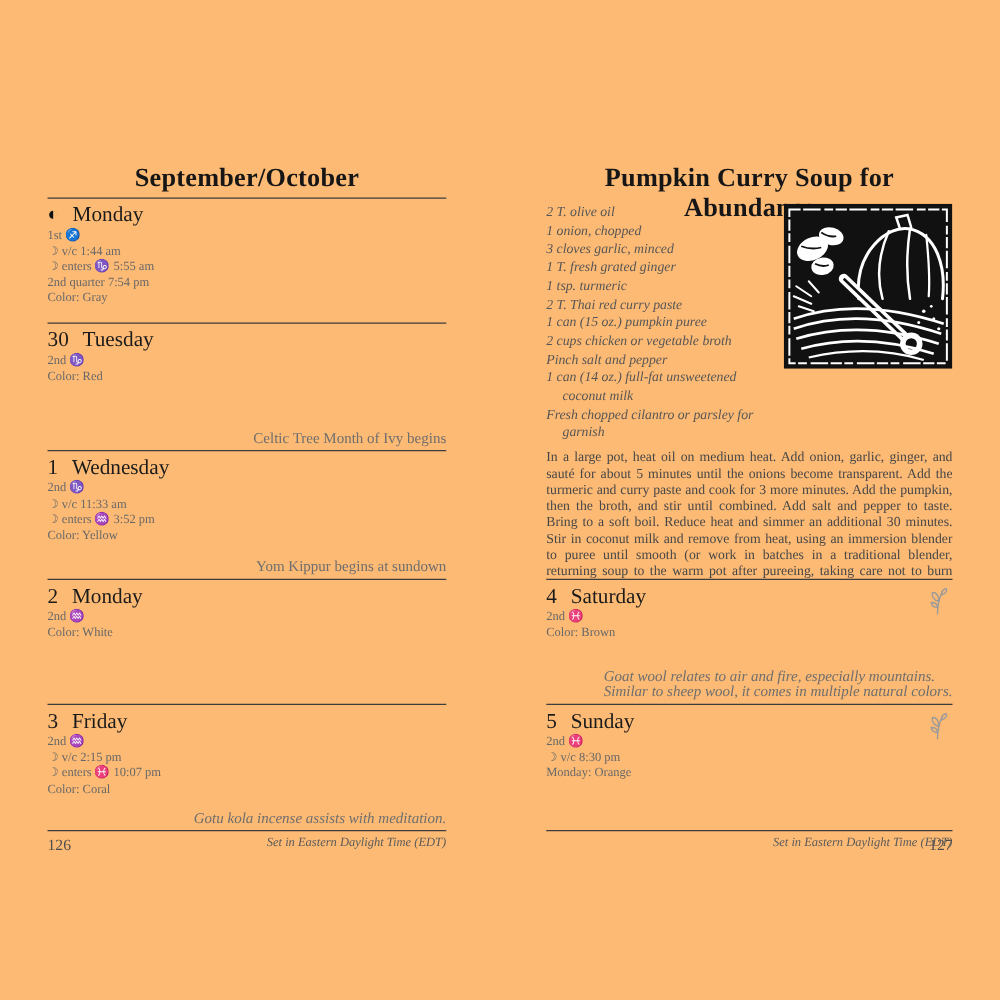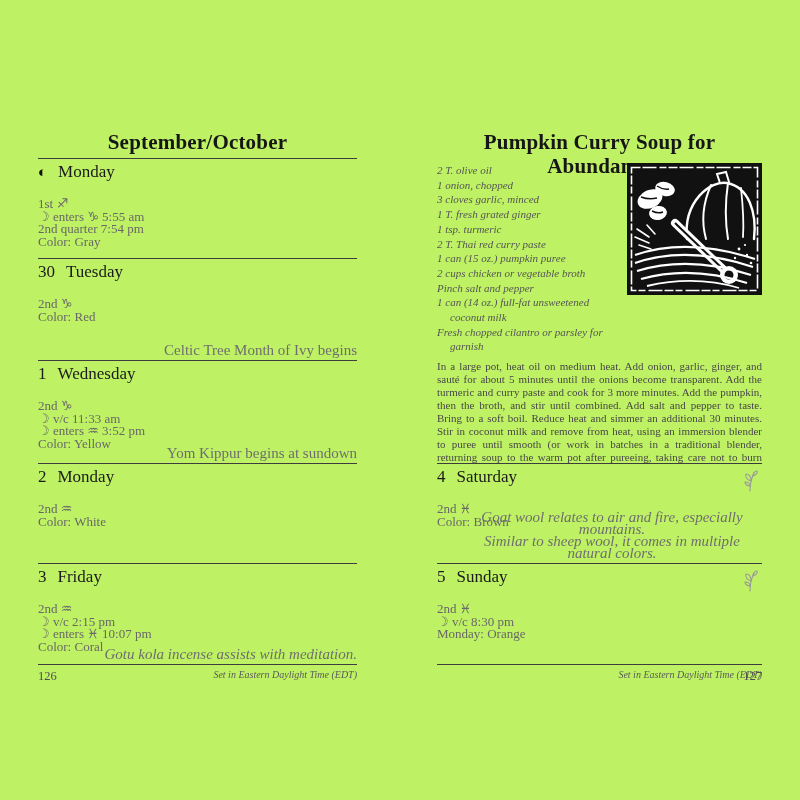--- a/index.html
+++ b/index.html
@@ -1,42 +1,42 @@
 <!DOCTYPE html>
 <html><head>
 <meta charset="utf-8">
 <style>
   html,body{margin:0;padding:0;}
   body{
     width:800px;height:800px;background:#ffffff;
     font-family:"Liberation Serif","DejaVu Sans",serif;
     -webkit-font-smoothing:antialiased;
   }
-  .spread{position:relative;width:800px;height:800px;background:#bef264;overflow:hidden;}
+  .spread{position:relative;width:800px;height:800px;background:#fdba74;overflow:hidden;}
   .page{position:absolute;top:130px;}
   .page.left{left:38px;width:319px;}
   .page.right{left:437px;width:325px;}
 
   h1.page-title{
     margin:0;height:28px;font-size:21px;line-height:24px;font-weight:700;
     text-align:center;color:#161616;letter-spacing:0.2px;
   }
 
   .day{
     position:relative;border-top:1.5px solid #3d3d3d;
     box-sizing:border-box;padding-top:3px;
   }
   .day-head{display:flex;align-items:baseline;gap:11px;color:#1b1b1b;}
   .day-date{font-size:17px;line-height:20px;}
   .day-name{font-size:17px;line-height:20px;}
   .moonphase{font-size:15px;line-height:20px;color:#111;align-self:center;}
-  .day-details{margin-top:16px;font-size:13px;line-height:12.5px;color:#686868;}
+  .day-details{margin-top:1px;font-size:10px;line-height:12.5px;color:#686868;font-family:Liberation Serif, serif;}
   .day-note{
     position:absolute;right:0;bottom:4px;max-width:300px;
-    font-size:15px;line-height:12px;color:#6e6e6e;text-align:center;
+    font-size:12px;line-height:12px;color:#6e6e6e;text-align:left;
   }
   .day-note.italic{font-style:italic;}
   .sprig{position:absolute;top:6px;right:2px;}
 
   .page-footer{
     position:relative;border-top:1.5px solid #3d3d3d;height:24px;
     box-sizing:border-box;padding-top:4px;
   }
   .footer-note{
     display:block;text-align:right;font-style:italic;
@@ -66,20 +66,21 @@
   <section class="page left">
     <h1 class="page-title">September/October</h1>
 
     <div class="day" style="height:100px">
       <div class="day-head">
         <span class="moonphase">◐</span>
         <span class="day-name">Monday</span>
       </div>
       <div class="day-details">
         <div>1st ♐</div>
+        <div>☽ v/c 1:44 am</div>
         <div>☽ enters ♑ 5:55 am</div>
         <div>2nd quarter 7:54 pm</div>
         <div>Color: Gray</div>
       </div>
     </div>
 
     <div class="day" style="height:102px">
       <div class="day-head">
         <span class="day-date">30</span>
         <span class="day-name">Tuesday</span>

